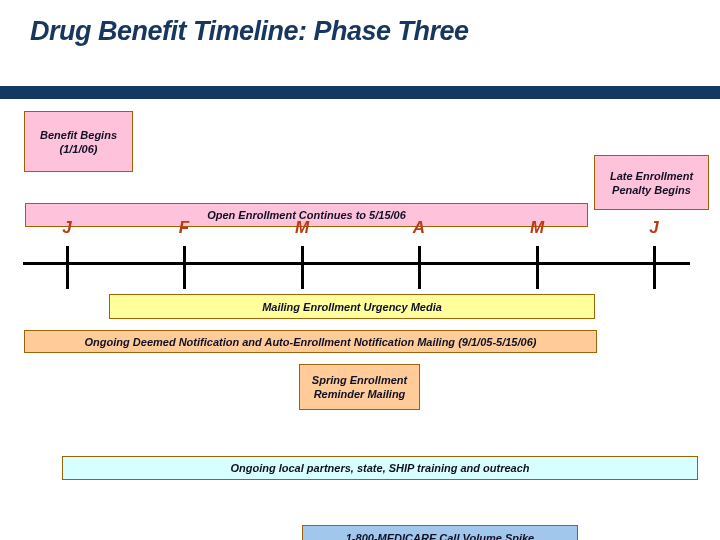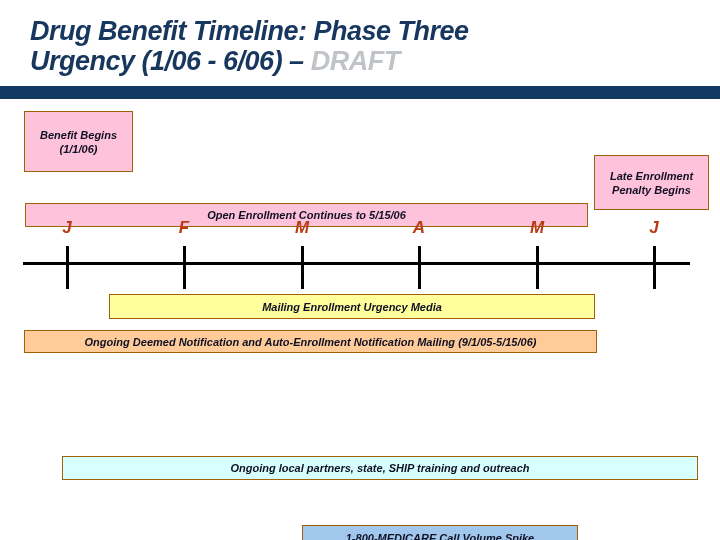--- a/index.html
+++ b/index.html
@@ -43,23 +43,20 @@
     color:var(--month_red,#B93C14); font-weight:bold; font-size:17px;
   }
 </style>
 </head>
 <body>
 
 <div class="slide">
 
   <div class="title">
     <div>Drug Benefit Timeline: Phase Three</div>
-    <div>
-      <span>Urgency (1/06 - 6/06) –</span><span class="draft">DRAFT</span>
-    </div>
   </div>
 
   <div class="divider"></div>
 
   <div class="box pink thickborder" style="left:24px; top:111px; width:109px; height:61px;">
     <span>Benefit Begins</span>
     <span>(1/1/06)</span>
   </div>
 
   <div class="box pink" style="left:25px; top:186px; width:563px; height:24px;margin-top:17px;">
@@ -87,20 +84,24 @@
   <div class="tick" style="left:653px;"></div>
 
   <div class="box yellow" style="left:109px; top:294px; width:486px; height:25px;">
     <span>Mailing Enrollment Urgency Media</span>
   </div>
 
   <div class="box peach" style="left:24px; top:330px; width:573px; height:23px;">
     <span>Ongoing Deemed Notification and Auto-Enrollment Notification Mailing (9/1/05-5/15/06)</span>
   </div>
 
+  <div class="box peach thickborder" style="left:299px; top:364px; width:121px; height:46px;">
+    <span>Spring Enrollment</span>
+    <span>Reminder Mailing</span>
+  </div>
 
   <div class="box cyan" style="left:62px; top:456px; width:636px; height:24px;">
     <span>Ongoing local partners, state, SHIP training and outreach</span>
   </div>
 
   <div class="box blue" style="left:302px; top:493px; width:276px; height:25px;">
     <span>1-800-MEDICARE Call Volume Spike</span>
   </div>
 
 </div>

